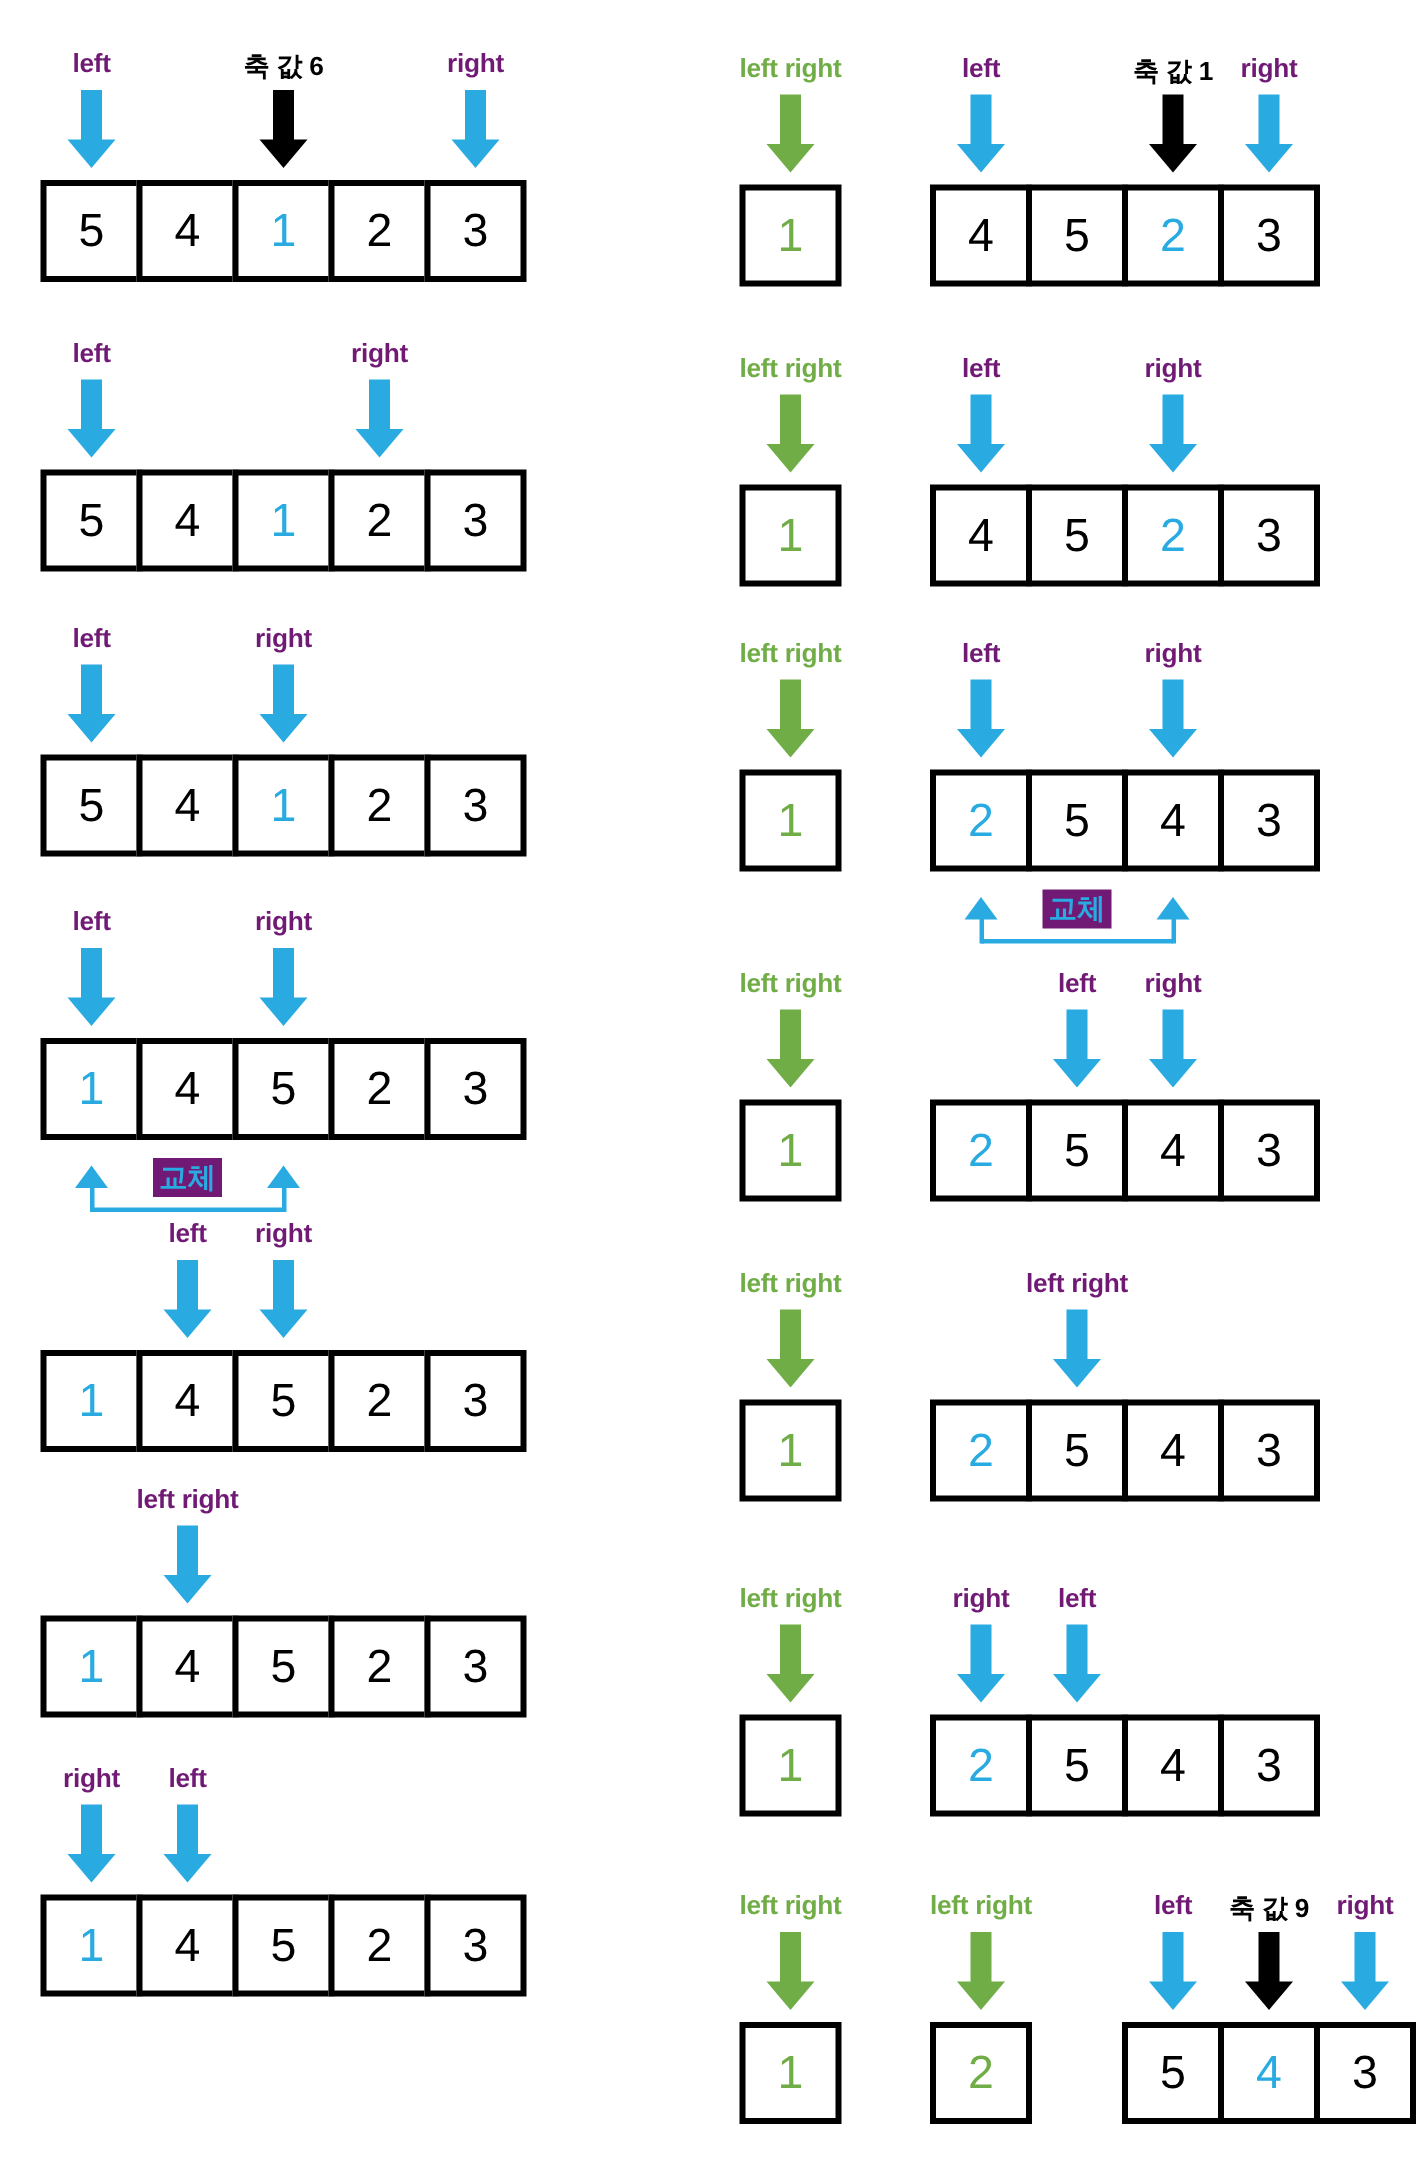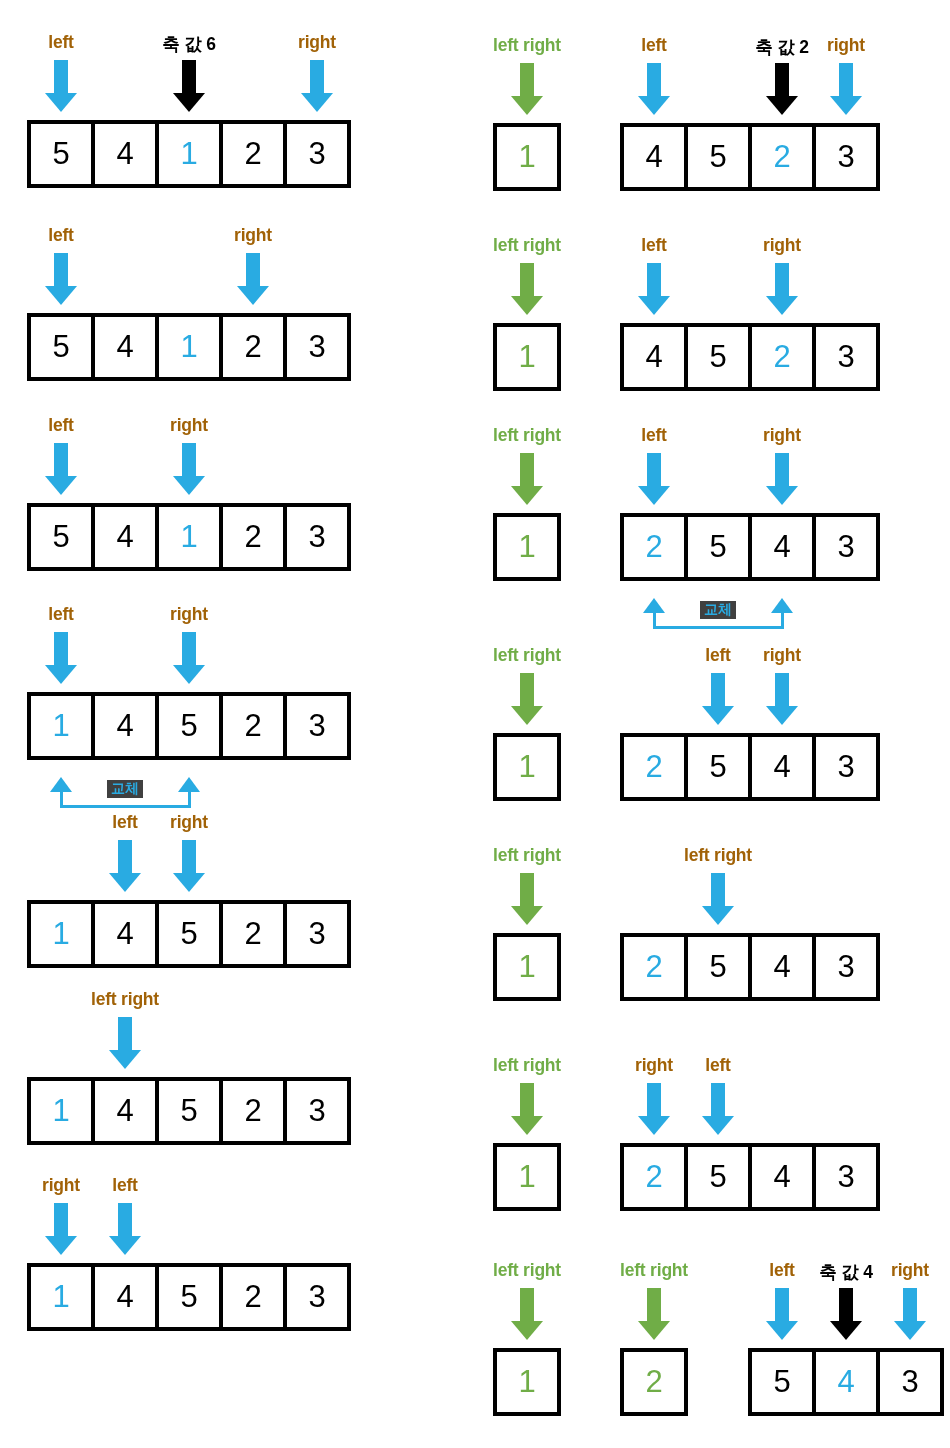--- a/index.html
+++ b/index.html
@@ -23,21 +23,21 @@
   .cell.gr{color:#70AD47;}
 
   
   .plabel{
     position:absolute;
     font-size:17.5px;font-weight:bold;
     white-space:nowrap;
     transform:translateX(-50%);
     letter-spacing:-0.2px;
   }
-  .plabel.blue{color:#a16207;}
+  .plabel.blue{color:#701a75;}
   .plabel.green{color:#70AD47;}
   .plabel.black{color:#000;}
 
   
   .darrow{position:absolute;transform:translateX(-50%);}
   .darrow .shaft{
     position:absolute;left:50%;top:0;transform:translateX(-50%);
     width:14px;
   }
   .darrow .head{
@@ -64,24 +64,24 @@
   .swap .uhead{
     position:absolute;
     width:0;height:0;
     border-left:11px solid transparent;
     border-right:11px solid transparent;
     border-bottom:15px solid #29ABE2;
     transform:translateX(-50%);
   }
   .swap .swaptext{
     position:absolute;
-    font-size:14px;font-weight:bold;color:#29ABE2;
+    font-size:19px;font-weight:bold;color:#29ABE2;
     transform:translateX(-50%);
     white-space:nowrap;
-    background:#404040;padding:0 4px;
+    background:#701a75;padding:0 4px;
   }
 </style>
 </head>
 <body>
 
 <div id="stage">
     <div class="array" style="left: 27px; top: 120px;">
       <div class="cell" style="width: 68px; height: 68px;">5</div>
       <div class="cell" style="width: 68px; height: 68px;">4</div>
       <div class="cell hl" style="width: 68px; height: 68px;">1</div>
@@ -220,21 +220,21 @@
       <div class="cell" style="width: 68px; height: 68px;">4</div>
       <div class="cell" style="width: 68px; height: 68px;">5</div>
       <div class="cell hl" style="width: 68px; height: 68px;">2</div>
       <div class="cell" style="width: 68px; height: 68px;">3</div>
     </div>
     <div class="plabel blue" style="left: 654px; top: 35px;">left</div>
     <div class="darrow blue" style="left: 654px; top: 63px; width: 34px; height: 52px;">
       <div class="shaft" style="height: 36px;"></div>
       <div class="head"></div>
     </div>
-    <div class="plabel black" style="left: 782px; top: 35px;">축 값 2</div>
+    <div class="plabel black" style="left: 782px; top: 35px;">축 값 1</div>
     <div class="darrow black" style="left: 782px; top: 63px; width: 34px; height: 52px;">
       <div class="shaft" style="height: 36px;"></div>
       <div class="head"></div>
     </div>
     <div class="plabel blue" style="left: 846px; top: 35px;">right</div>
     <div class="darrow blue" style="left: 846px; top: 63px; width: 34px; height: 52px;">
       <div class="shaft" style="height: 36px;"></div>
       <div class="head"></div>
     </div>
     <div class="array" style="left: 493px; top: 323px;">
@@ -379,21 +379,21 @@
     <div class="array" style="left: 748px; top: 1348px;">
       <div class="cell" style="width: 68px; height: 68px;">5</div>
       <div class="cell hl" style="width: 68px; height: 68px;">4</div>
       <div class="cell" style="width: 68px; height: 68px;">3</div>
     </div>
     <div class="plabel blue" style="left: 782px; top: 1260px;">left</div>
     <div class="darrow blue" style="left: 782px; top: 1288px; width: 34px; height: 52px;">
       <div class="shaft" style="height: 36px;"></div>
       <div class="head"></div>
     </div>
-    <div class="plabel black" style="left: 846px; top: 1260px;">축 값 4</div>
+    <div class="plabel black" style="left: 846px; top: 1260px;">축 값 9</div>
     <div class="darrow black" style="left: 846px; top: 1288px; width: 34px; height: 52px;">
       <div class="shaft" style="height: 36px;"></div>
       <div class="head"></div>
     </div>
     <div class="plabel blue" style="left: 910px; top: 1260px;">right</div>
     <div class="darrow blue" style="left: 910px; top: 1288px; width: 34px; height: 52px;">
       <div class="shaft" style="height: 36px;"></div>
       <div class="head"></div>
     </div>
   </div>

